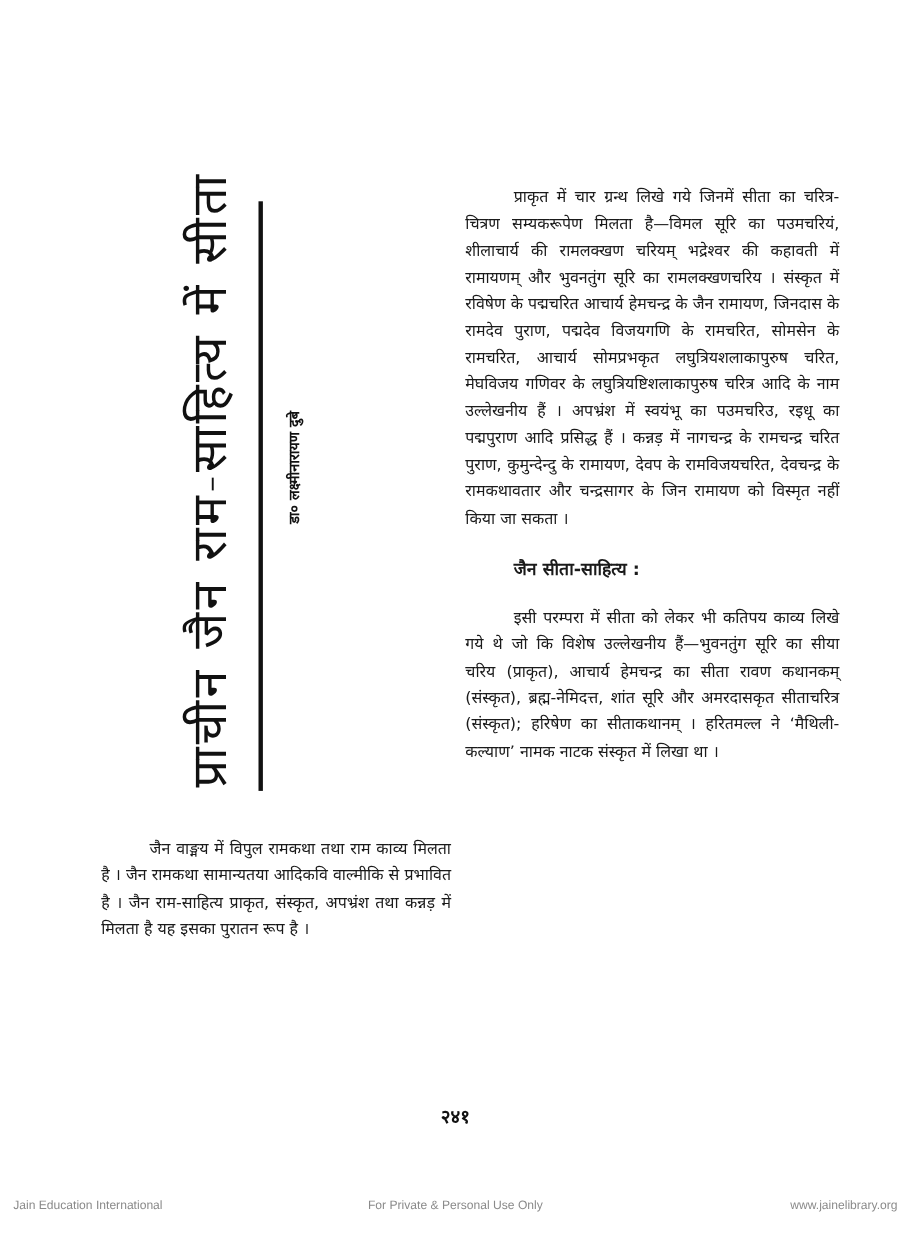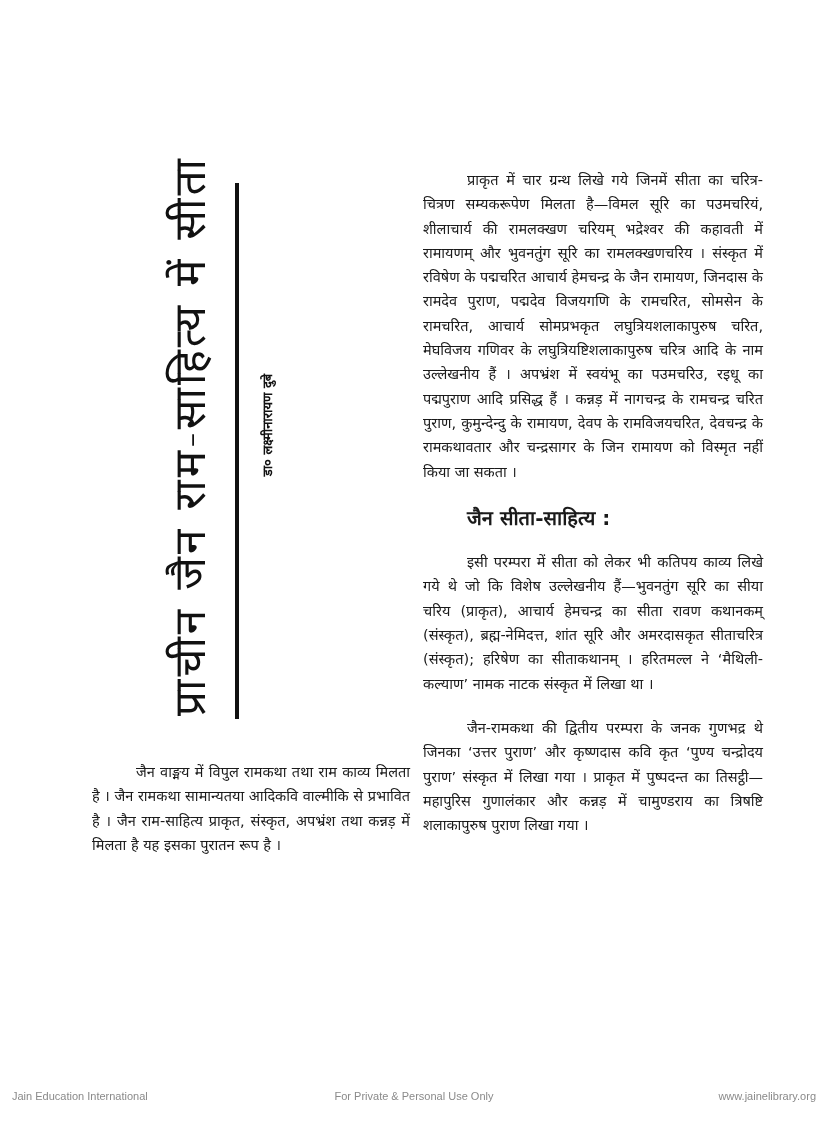--- a/index.html
+++ b/index.html
@@ -95,21 +95,21 @@
       width: 340px;
     }
     .col-left {
       left: 92px;
       top: 740px;
       width: 318px;
     }
     .col-left .heading { margin-left: -0px; }
     .heading {
       font-weight: bold;
-      font-size: 20px;
+      font-size: 16px;
       margin: 0;
       text-indent: 0;
     }
     .gap-s { height: 20px; }
     .gap-m { height: 22px; }
     .page-number {
       position: absolute;
       left: 0;
       width: 828px;
       top: 1003px;
@@ -144,27 +144,27 @@
     <div class="author-rot">डा० लक्ष्मीनारायण दुबे</div>
   </div>
 
   <div class="col col-right">
     <p>प्राकृत में चार ग्रन्थ लिखे गये जिनमें सीता का चरित्र-चित्रण सम्यकरूपेण मिलता है—विमल सूरि का पउमचरियं, शीलाचार्य की रामलक्खण चरियम् भद्रेश्वर की कहावती में रामायणम् और भुवनतुंग सूरि का रामलक्खणचरिय । संस्कृत में रविषेण के पद्मचरित आचार्य हेमचन्द्र के जैन रामायण, जिनदास के रामदेव पुराण, पद्मदेव विजयगणि के रामचरित, सोमसेन के रामचरित, आचार्य सोमप्रभकृत लघुत्रियशलाकापुरुष चरित, मेघविजय गणिवर के लघुत्रियष्टिशलाकापुरुष चरित्र आदि के नाम उल्लेखनीय हैं । अपभ्रंश में स्वयंभू का पउमचरिउ, रइधू का पद्मपुराण आदि प्रसिद्ध हैं । कन्नड़ में नागचन्द्र के रामचन्द्र चरित पुराण, कुमुन्देन्दु के रामायण, देवप के रामविजयचरित, देवचन्द्र के रामकथावतार और चन्द्रसागर के जिन रामायण को विस्मृत नहीं किया जा सकता ।</p>
     <div class="gap-m"></div>
     <p class="heading">जैन सीता-साहित्य :</p>
     <div class="gap-s"></div>
     <p>इसी परम्परा में सीता को लेकर भी कतिपय काव्य लिखे गये थे जो कि विशेष उल्लेखनीय हैं—भुवनतुंग सूरि का सीया चरिय (प्राकृत), आचार्य हेमचन्द्र का सीता रावण कथानकम् (संस्कृत), ब्रह्म-नेमिदत्त, शांत सूरि और अमरदासकृत सीताचरित्र (संस्कृत); हरिषेण का सीताकथानम् । हरितमल्ल ने ‘मैथिली-कल्याण’ नामक नाटक संस्कृत में लिखा था ।</p>
     <div class="gap-s"></div>
-    <p>जैन-रामकथा की द्वितीय परम्परा के जनक गुणभद्र थे जिनका ‘उत्तर पुराण’ और कृष्णदास कवि कृत ‘पुण्य चन्द्रोदय पुराण’ संस्कृत में लिखा गया । प्राकृत में पुष्पदन्त का तिसट्ठी—महापुरिस गुणालंकार और कन्नड़ में चामुण्डराय का त्रिषष्टि शलाकापुरुष पुराण लिखा गया ।</p>
   </div>
 
   <div class="col col-left">
     <div class="gap-s"></div>
     <p>जैन वाङ्मय में विपुल रामकथा तथा राम काव्य मिलता है । जैन रामकथा सामान्यतया आदिकवि वाल्मीकि से प्रभावित है । जैन राम-साहित्य प्राकृत, संस्कृत, अपभ्रंश तथा कन्नड़ में मिलता है यह इसका पुरातन रूप है ।</p>
     <div class="gap-s"></div>
   </div>
 
+  <div class="page-number">२४१</div>
 
   <div class="footer footer-left">Jain Education International</div>
   <div class="footer footer-center">For Private &amp; Personal Use Only</div>
   <div class="footer footer-right">www.jainelibrary.org</div>
 
 </div>
 
 </body></html>

